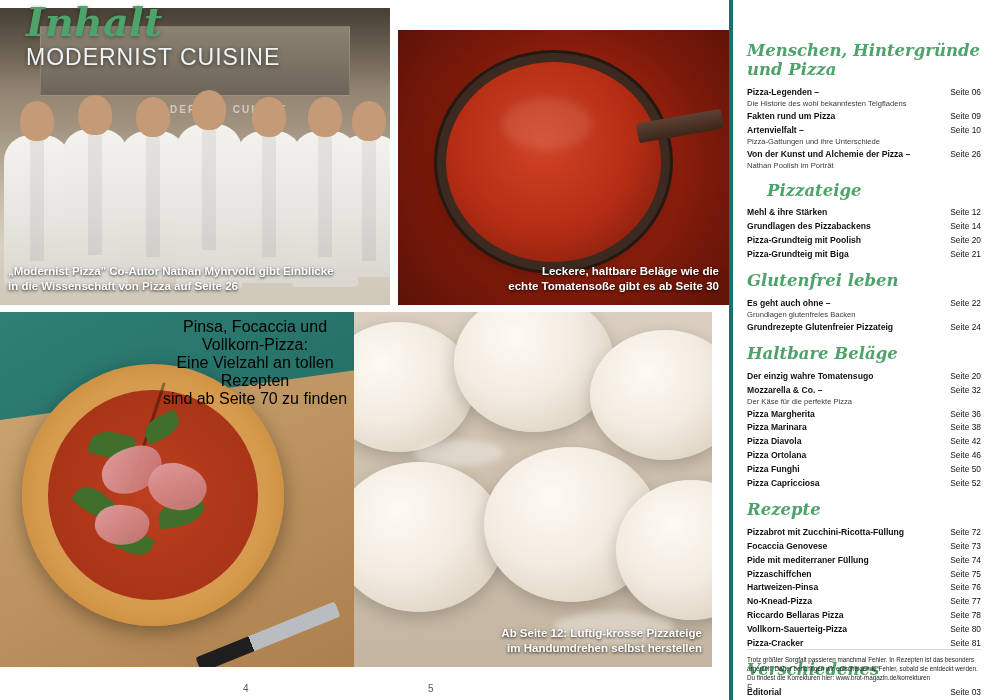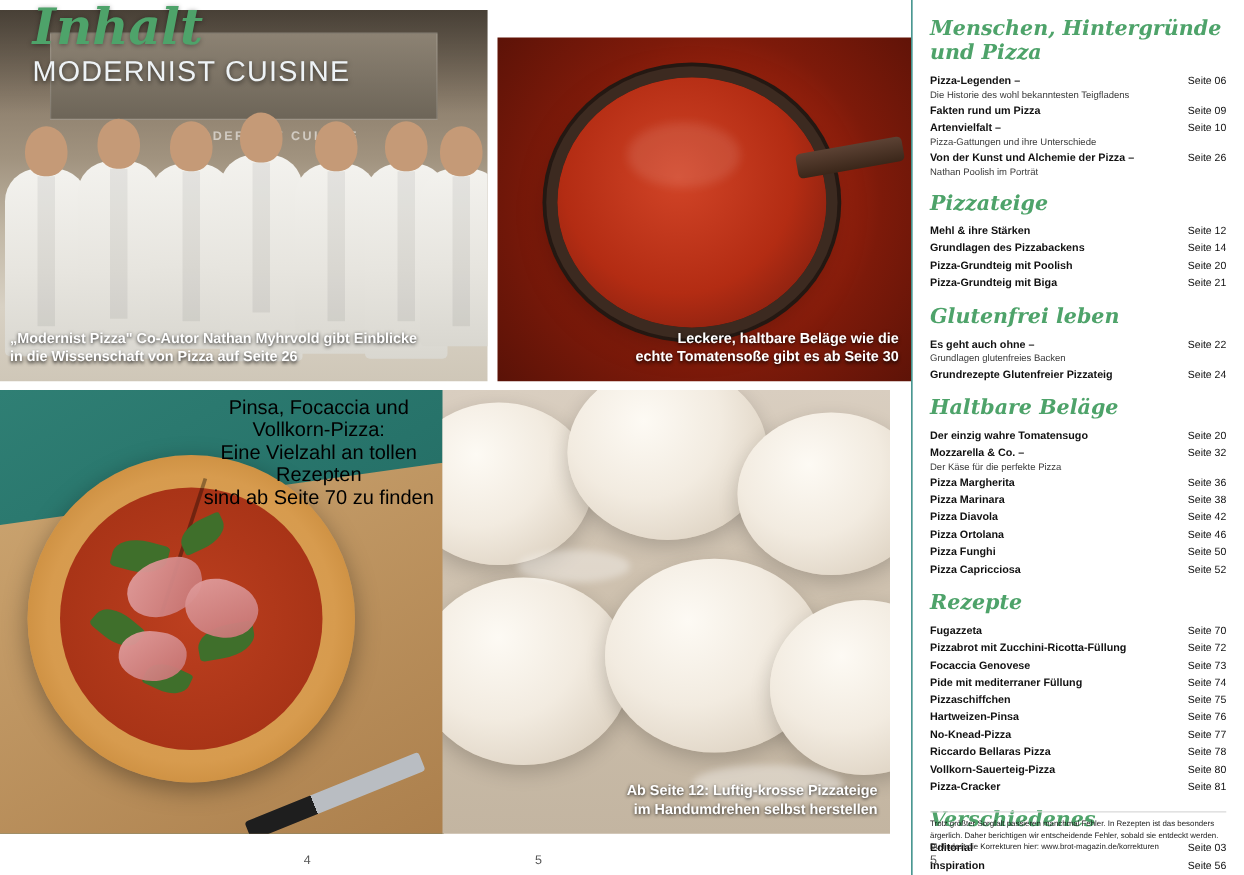--- a/index.html
+++ b/index.html
@@ -206,22 +206,22 @@
   }
   #folio-left  { left: 243px; }
   #folio-right { left: 428px; }
 
   
   .toc {
     position: absolute;
     left: 729px; top: 0;
     width: 266px; height: 700px;
     background: #ffffff;
-    border-left: 1px solid #0f766e;
-    padding: 14px 14px 10px 14px;
+    border-left: 4px solid #0f766e;
+    padding: 42px 14px 10px 14px;
   }
   .toc-section-title {
     font-family: "DejaVu Serif", serif;
     font-style: italic;
     font-weight: bold;
     color: #4ea36a;
     font-size: 16.5px;
     line-height: 1.15;
     margin-bottom: 6px;
   }
@@ -367,21 +367,21 @@
           </div>
           <div class="toc-entry">
             <div class="toc-row">
               <span class="t-main">Von der Kunst und Alchemie der Pizza –</span>
               <span class="t-page">Seite 26</span>
             </div>
             <div class="toc-sub">Nathan Poolish im Porträt</div>
           </div>
         </div>
         <div class="toc-section">
-          <div class="toc-section-title" style="white-space: pre-line;">Pizzateige</div>
+          <div class="toc-section-title" style="white-space: pre-line; margin-left: 20px;">Pizzateige</div>
           <div class="toc-entry">
             <div class="toc-row">
               <span class="t-main">Mehl &amp; ihre Stärken</span>
               <span class="t-page">Seite 12</span>
             </div>
           </div>
           <div class="toc-entry">
             <div class="toc-row">
               <span class="t-main">Grundlagen des Pizzabackens</span>
               <span class="t-page">Seite 14</span>
@@ -463,26 +463,20 @@
           </div>
           <div class="toc-entry">
             <div class="toc-row">
               <span class="t-main">Pizza Capricciosa</span>
               <span class="t-page">Seite 52</span>
             </div>
           </div>
         </div>
         <div class="toc-section">
           <div class="toc-section-title" style="white-space: pre-line;">Rezepte</div>
-          <div class="toc-entry">
-            <div class="toc-row">
-              <span class="t-main">Fugazzeta</span>
-              <span class="t-page">Seite 70</span>
-            </div>
-          </div>
           <div class="toc-entry">
             <div class="toc-row">
               <span class="t-main">Pizzabrot mit Zucchini-Ricotta-Füllung</span>
               <span class="t-page">Seite 72</span>
             </div>
           </div>
           <div class="toc-entry">
             <div class="toc-row">
               <span class="t-main">Focaccia Genovese</span>
               <span class="t-page">Seite 73</span>

